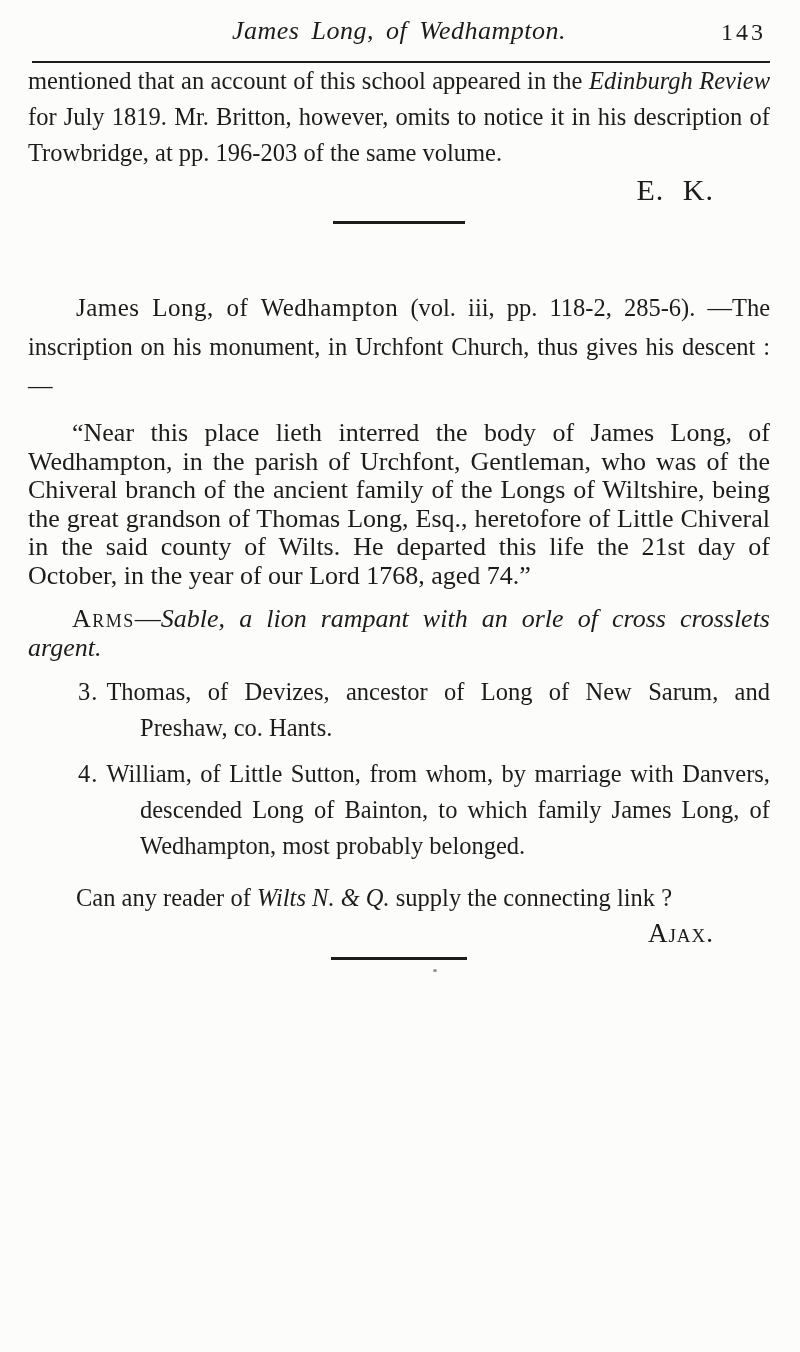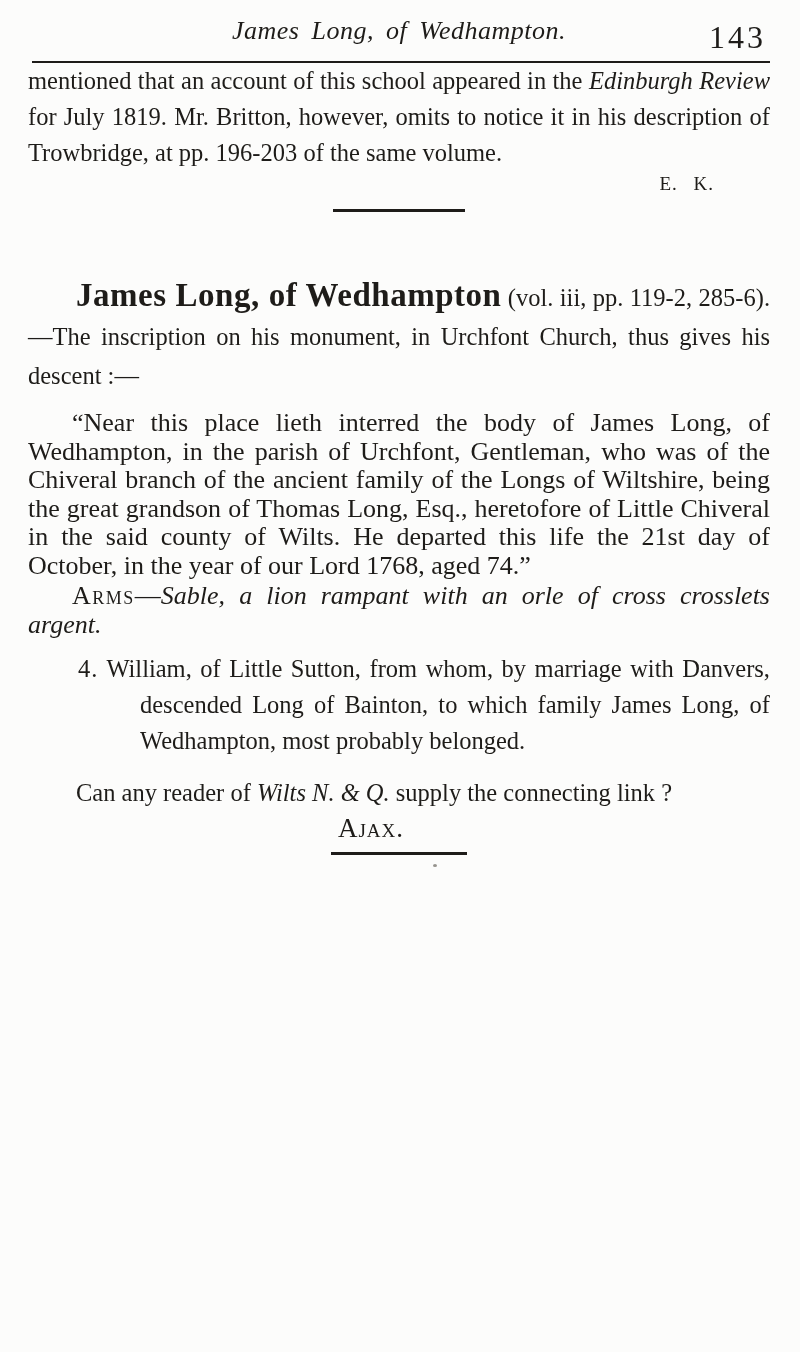--- a/index.html
+++ b/index.html
@@ -13,50 +13,50 @@
   .page {
     box-sizing: border-box;
     width: 800px; height: 1324px;
     padding: 16px 30px 0 28px;
     overflow: hidden;
     position: relative;
   }
   
   .running-head { position: relative; text-align: center; height: 36px; }
   .running-title { font-style: italic; font-size: 26px; word-spacing: 5px; letter-spacing: 0.5px; }
-  .page-number { position: absolute; right: 4px; top: 3px; font-size: 32px; letter-spacing: 3px; font-style: normal; }
+  .page-number { position: absolute; right: 4px; top: 3px; font-size: 24px; letter-spacing: 3px; font-style: normal; }
   .head-rule { border: none; border-top: 2px solid #1e1c19; margin: 9px 0 0 4px; }
 
   
   .body-text {
     font-size: 24.5px; line-height: 36px;
     text-align: justify; margin: 0;
   }
   .indent { text-indent: 48px; }
   .italic { font-style: italic; }
   .p-continuation { }
 
-  .signature { text-align: right; padding-right: 56px; font-size: 19px; margin-top: 2px; }
+  .signature { text-align: right; padding-right: 56px; font-size: 30px; margin-top: 2px; }
   .sig-ek { word-spacing: 10px; letter-spacing: 1px; }
-  .sig-ajax { font-variant: small-caps; font-size: 27px; letter-spacing: 1px; margin-top: 2px; text-align: center; }
+  .sig-ajax { font-variant: small-caps; font-size: 27px; letter-spacing: 1px; margin-top: 2px; }
 
   .short-divider { width: 132px; height: 3px; background: #1e1c19; margin: 14px auto 0 auto; }
   .section-spacer { height: 48px; }
 
   
   .heading-para { margin-top: 16px; line-height: 39px; }
-  .article-title { font-weight: bold; font-size: 33px; letter-spacing: 0.5px; }
+  .article-title { font-weight: normal; font-size: 25px; letter-spacing: 0.5px; }
 
   
   .quote-text {
     font-size: 26px; line-height: 28.5px;
     text-align: justify; margin: 14px 0 0 0;
   }
   .quote-indent { text-indent: 44px; }
-  .arms-line { margin-top: 2px; }
+  .arms-line { margin-top: 15px; }
   .smallcaps { font-variant: small-caps; letter-spacing: 1.5px; }
 
   .p-pedigree { margin-top: 12px; }
 
   
   .sons-list { margin-top: 12px; }
   .son-item {
     font-size: 24.5px; line-height: 36px;
     text-align: justify;
     margin: 0 0 10px 50px;
@@ -86,28 +86,29 @@
   <hr class="head-rule">
 
   <p class="body-text p-continuation"><span>mentioned that an account of this school appeared in the </span><span class="italic">Edinburgh Review</span><span> for July 1819. Mr. Britton, however, omits to notice it in his description of Trowbridge, at pp. 196-203 of the same volume.</span></p>
 
   <div class="signature sig-ek">E. K.</div>
 
   <div class="short-divider"></div>
 
   <div class="section-spacer"></div>
 
-  <p class="body-text heading-para indent"><span class="article-title">James Long, of Wedhampton</span><span> (vol. iii, pp. 119-2, 285-6). </span><span>—The inscription on his monument, in Urchfont Church, thus gives his descent :—</span></p>
+  <p class="body-text heading-para indent"><span class="article-title">James Long, of Wedhampton</span><span> (vol. iii, pp. 118-2, 285-6). </span><span>—The inscription on his monument, in Urchfont Church, thus gives his descent :—</span></p>
 
   <p class="quote-text quote-indent">“Near this place lieth interred the body of James Long, of Wedhampton, in the parish of Urchfont, Gentleman, who was of the Chiveral branch of the ancient family of the Longs of Wiltshire, being the great grandson of Thomas Long, Esq., heretofore of Little Chiveral in the said county of Wilts. He departed this life the 21st day of October, in the year of our Lord 1768, aged 74.”</p>
 
   <p class="quote-text quote-indent arms-line"><span class="smallcaps">Arms</span><span>—</span><span class="italic">Sable, a lion rampant with an orle of cross crosslets argent.</span></p>
 
 
   <div class="sons-list">
+    <div class="son-item"><span class="son-num">3.</span><span>Thomas, of Devizes, ancestor of Long of New Sarum, and Preshaw, co. Hants.</span></div>
     <div class="son-item"><span class="son-num">4.</span><span>William, of Little Sutton, from whom, by marriage with Danvers, descended Long of Bainton, to which family James Long, of Wedhampton, most probably belonged.</span></div>
   </div>
 
   <p class="body-text indent p-query"><span>Can any reader of </span><span class="italic">Wilts N. &amp; Q.</span><span> supply the connecting link ?</span></p>
 
   <div class="signature sig-ajax">Ajax.</div>
 
   <div class="end-divider"></div>
   <div class="ink-speck"></div>
 

